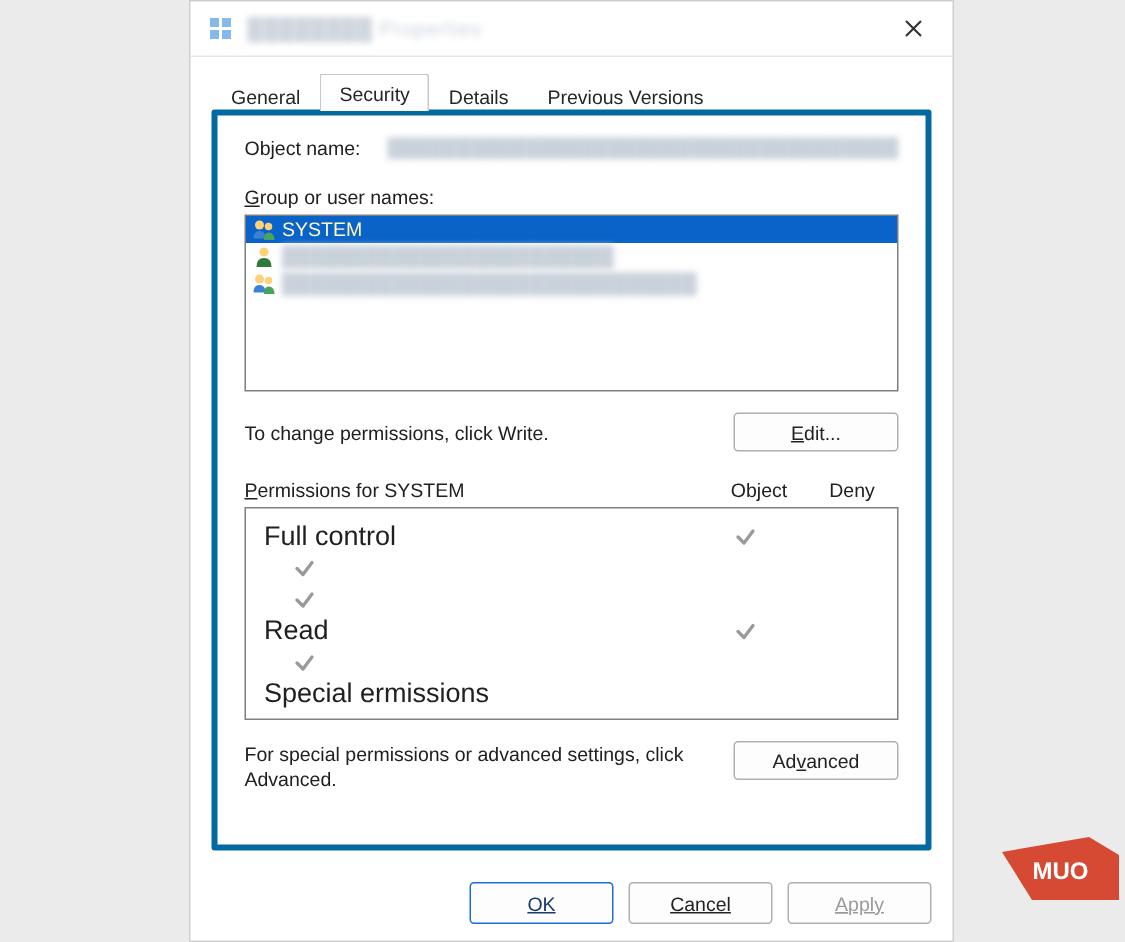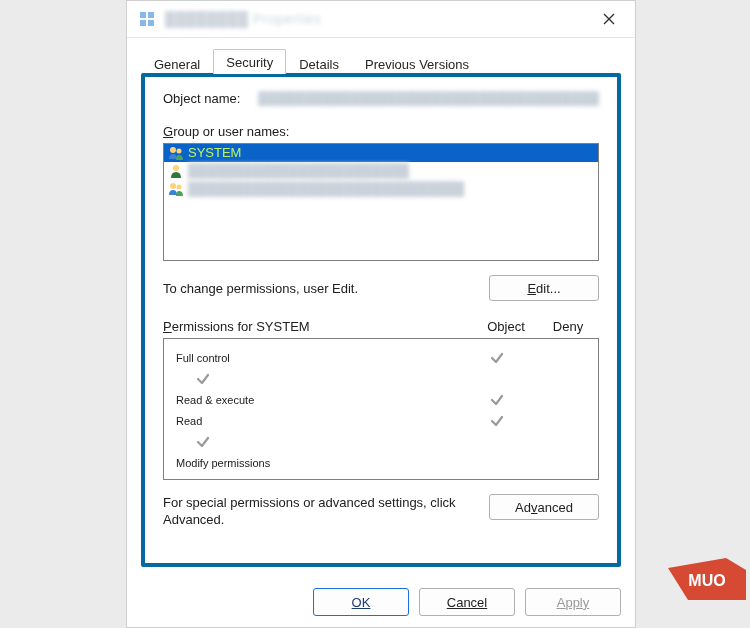--- a/index.html
+++ b/index.html
@@ -137,21 +137,21 @@
   }
   .list-item .li-text {
     white-space: nowrap;
   }
   .list-item.blurred .li-text {
     color: #c9d1da;
     filter: blur(2px);
   }
   .list-item.selected {
     background: #0a63c9;
-    color: #bef264;
+    color: #fef9c3;
   }
   .hint-row {
     display: flex;
     align-items: center;
     margin-top: 14px;
   }
   .hint-row .hint-text {
     flex: 1;
     font-size: 13px;
   }
@@ -179,21 +179,21 @@
     border: 1px solid #7f7f7f;
     margin-top: 4px;
     padding: 8px 8px;
     height: 142px;
     box-sizing: border-box;
   }
   .perm-row {
     display: flex;
     align-items: center;
     height: 21px;
-    font-size: 11px;
+    font-size: 18px;
   }
   .perm-row .pr-label {
     flex: 1;
     padding-left: 4px;
   }
   .perm-row .pr-col {
     width: 62px;
     display: flex;
     justify-content: center;
     color: #8f8f8f;
@@ -300,21 +300,21 @@
             <circle cx="5" cy="5" r="3" fill="#ffd27a"></circle>
             <path d="M1 14 Q1 9 5 9 Q9 9 9 14 Z" fill="#3b82d6"></path>
             <circle cx="11" cy="6" r="2.5" fill="#ffd27a"></circle>
             <path d="M8 15 Q8 10 11 10 Q15 10 15 15 Z" fill="#4aa35a"></path>
           </svg>
           <span class="li-text">██████████████████████████████</span>
         </div>
       </div>
 
       <div class="hint-row">
-        <span class="hint-text">To change permissions, user Edit.</span>
+        <span class="hint-text">To change permissions, click Write.</span>
         <button class="btn"><u>E</u>dit...</button>
       </div>
 
       <div class="perm-header">
         <span class="ph-label"><u>P</u>ermissions for SYSTEM</span>
         <span class="ph-col">Object</span>
         <span class="ph-col">Deny</span>
       </div>
 
       <div class="perm-box">
@@ -329,21 +329,20 @@
         </div>
         <div class="perm-row">
           <span class="pr-col">
               <svg class="check" viewBox="0 0 14 14">
                 <path d="M2 7 L6 11 L12 3" stroke="#9a9a9a" stroke-width="2.2" fill="none" stroke-linecap="round" stroke-linejoin="round"></path>
               </svg>
             </span>
           <span class="pr-col"></span>
         </div>
         <div class="perm-row">
-          <span class="pr-label">Read &amp; execute</span>
           <span class="pr-col">
               <svg class="check" viewBox="0 0 14 14">
                 <path d="M2 7 L6 11 L12 3" stroke="#9a9a9a" stroke-width="2.2" fill="none" stroke-linecap="round" stroke-linejoin="round"></path>
               </svg>
             </span>
           <span class="pr-col"></span>
         </div>
         <div class="perm-row">
           <span class="pr-label">Read</span>
           <span class="pr-col">
@@ -355,21 +354,21 @@
         </div>
         <div class="perm-row">
           <span class="pr-col">
               <svg class="check" viewBox="0 0 14 14">
                 <path d="M2 7 L6 11 L12 3" stroke="#9a9a9a" stroke-width="2.2" fill="none" stroke-linecap="round" stroke-linejoin="round"></path>
               </svg>
             </span>
           <span class="pr-col"></span>
         </div>
         <div class="perm-row">
-          <span class="pr-label">Modify permissions</span>
+          <span class="pr-label">Special ermissions</span>
           <span class="pr-col"></span>
           <span class="pr-col"></span>
         </div>
       </div>
 
       <div class="adv-row">
         <span class="adv-text">For special permissions or advanced settings, click Advanced.</span>
         <button class="btn">Ad<u>v</u>anced</button>
       </div>
 

